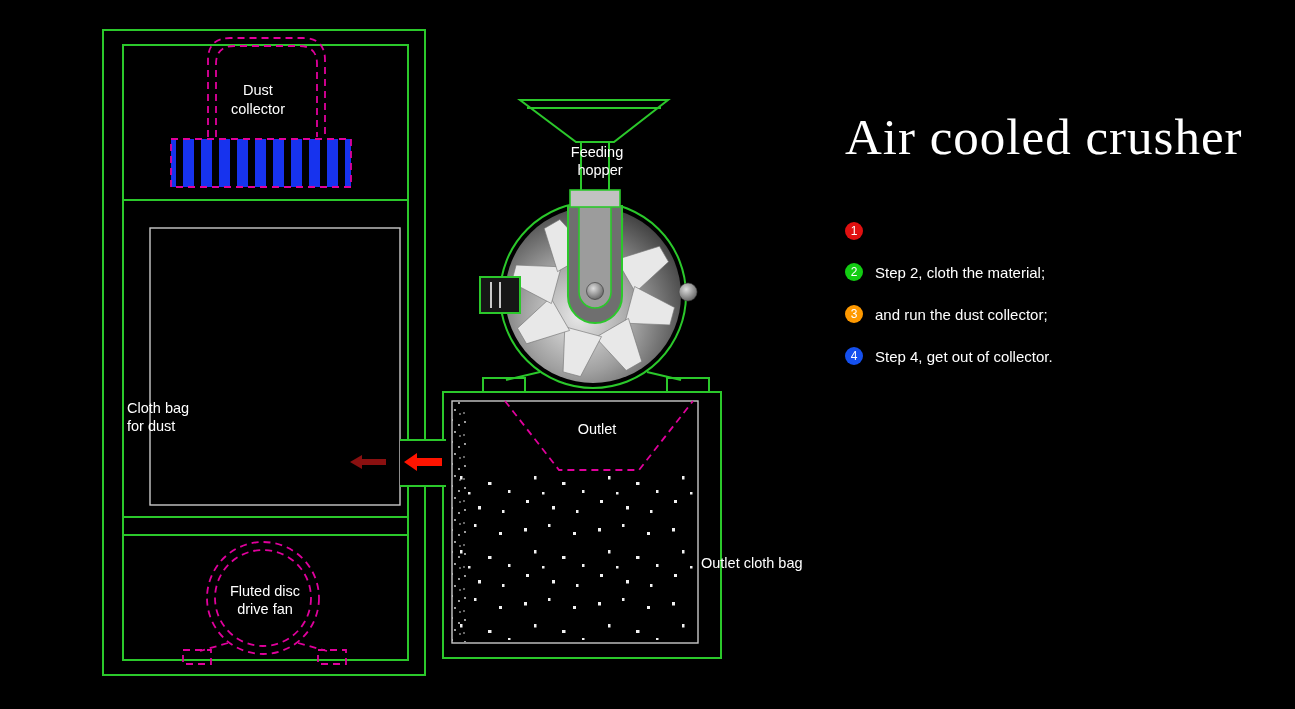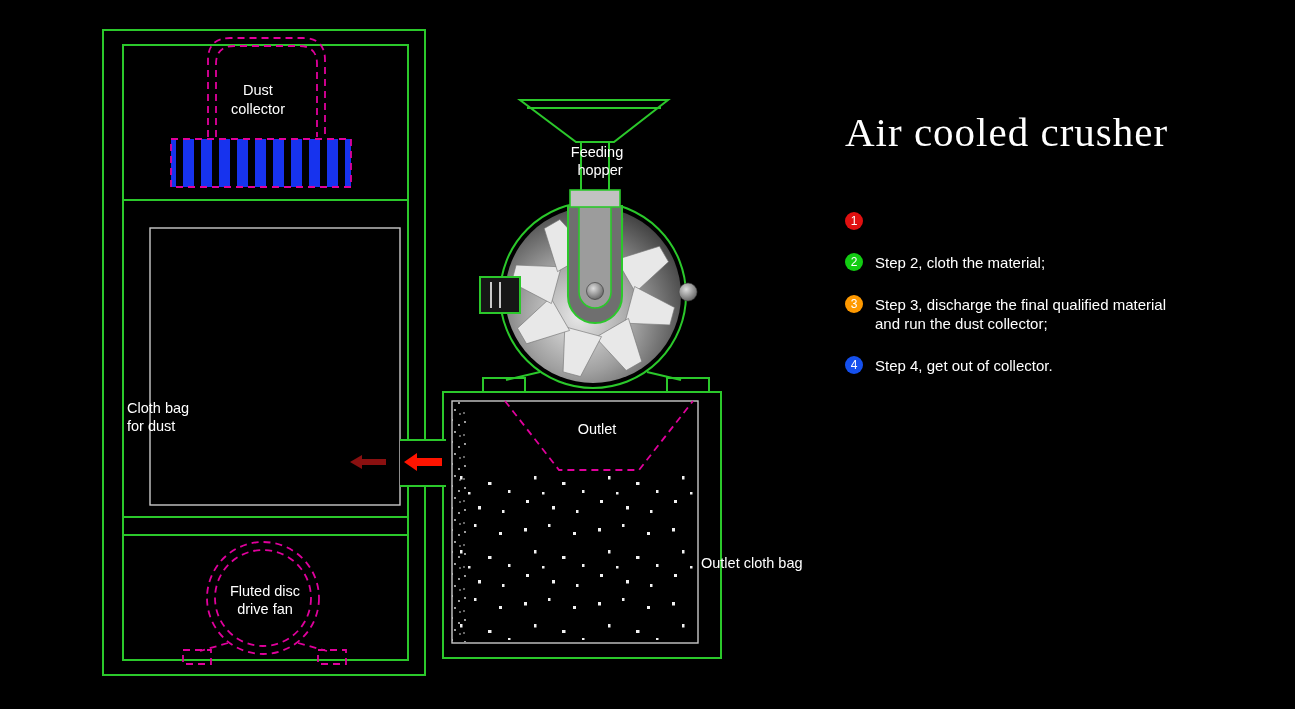--- a/index.html
+++ b/index.html
@@ -18,21 +18,21 @@
 
   
   .gl{fill:none;stroke:var(--machine-outline);stroke-width:2;}
   .md{fill:none;stroke:var(--dashed-outline);stroke-width:1.8;stroke-dasharray:7 5;}
   .wl{fill:none;stroke:#c9c9c9;stroke-width:1.4;}
   .lbl{fill:var(--text);font-family:"Liberation Sans",sans-serif;font-size:14.5px;}
   .ctr{text-anchor:middle;}
 
   
   .info-panel{position:absolute;left:845px;top:108px;width:430px;color:var(--text);}
-  .page-title{font-family:"Liberation Serif","DejaVu Serif",serif;font-size:41px;font-weight:400;letter-spacing:1px;margin-bottom:56px;white-space:nowrap;}
+  .page-title{font-family:"Liberation Serif","DejaVu Serif",serif;font-size:51px;font-weight:400;letter-spacing:1px;margin-bottom:56px;white-space:nowrap;}
   .step-row{display:flex;align-items:flex-start;gap:12px;margin-bottom:23px;}
   .badge{flex:0 0 auto;width:18px;height:18px;border-radius:50%;color:#fff;
          font-family:"Liberation Sans",sans-serif;font-size:12px;line-height:18px;
          text-align:center;margin-top:0px;}
   .step-text{font-family:"Liberation Sans",sans-serif;font-size:15px;line-height:19px;color:var(--text);}
 </style>
 </head>
 <body>
 
 <div class="stage">
@@ -202,21 +202,20 @@
       <div class="step-row">
         <span class="badge" style="background: rgb(18, 204, 18);">2</span>
         <div class="step-text">
           <div>Step 2, cloth the material;</div>
           <div></div>
         </div>
       </div>
       <div class="step-row">
         <span class="badge" style="background: rgb(255, 153, 0);">3</span>
         <div class="step-text">
-          <div>Step 3, discharge the final qualified material</div>
           <div>and run the dust collector;</div>
         </div>
       </div>
       <div class="step-row">
         <span class="badge" style="background: rgb(21, 80, 238);">4</span>
         <div class="step-text">
           <div>Step 4, get out of collector.</div>
           <div></div>
         </div>
       </div>

